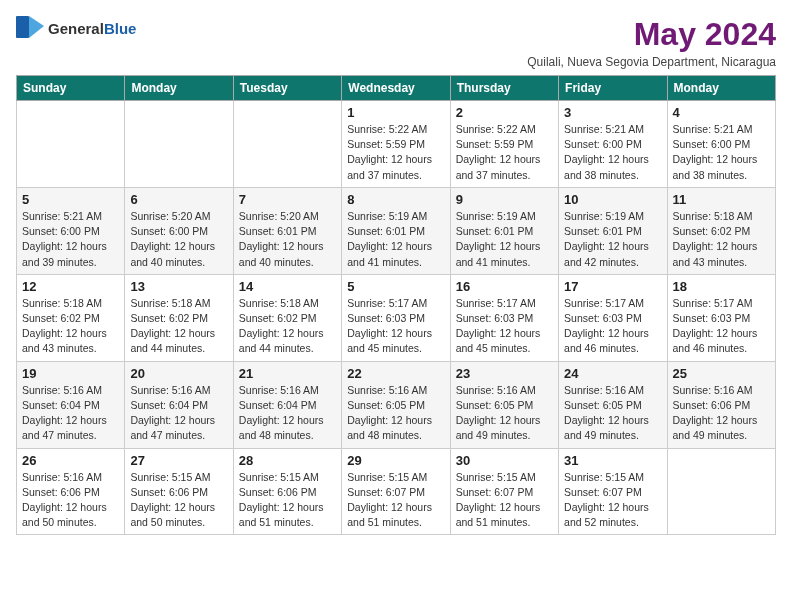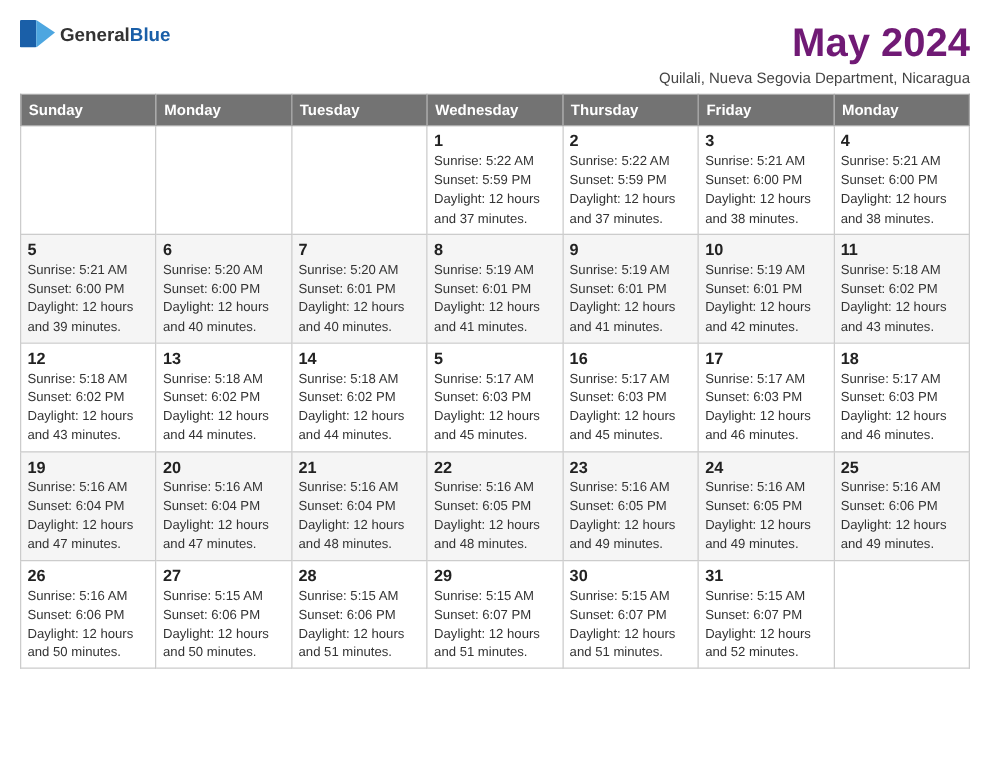--- a/index.html
+++ b/index.html
@@ -38,21 +38,21 @@
       color: #444;
       margin-top: 2px;
     }
     .calendar {
       width: 100%;
       border-collapse: collapse;
       margin-top: 6px;
       font-size: 11px;
     }
     .calendar th {
-      background-color: #737373;
+      background-color: #0f766e;
       color: #fff;
       text-align: left;
       padding: 5px 6px;
       font-size: 12px;
       font-weight: bold;
       border: 1px solid #aaa;
     }
     .calendar td {
       border: 1px solid #ccc;
       vertical-align: top;

